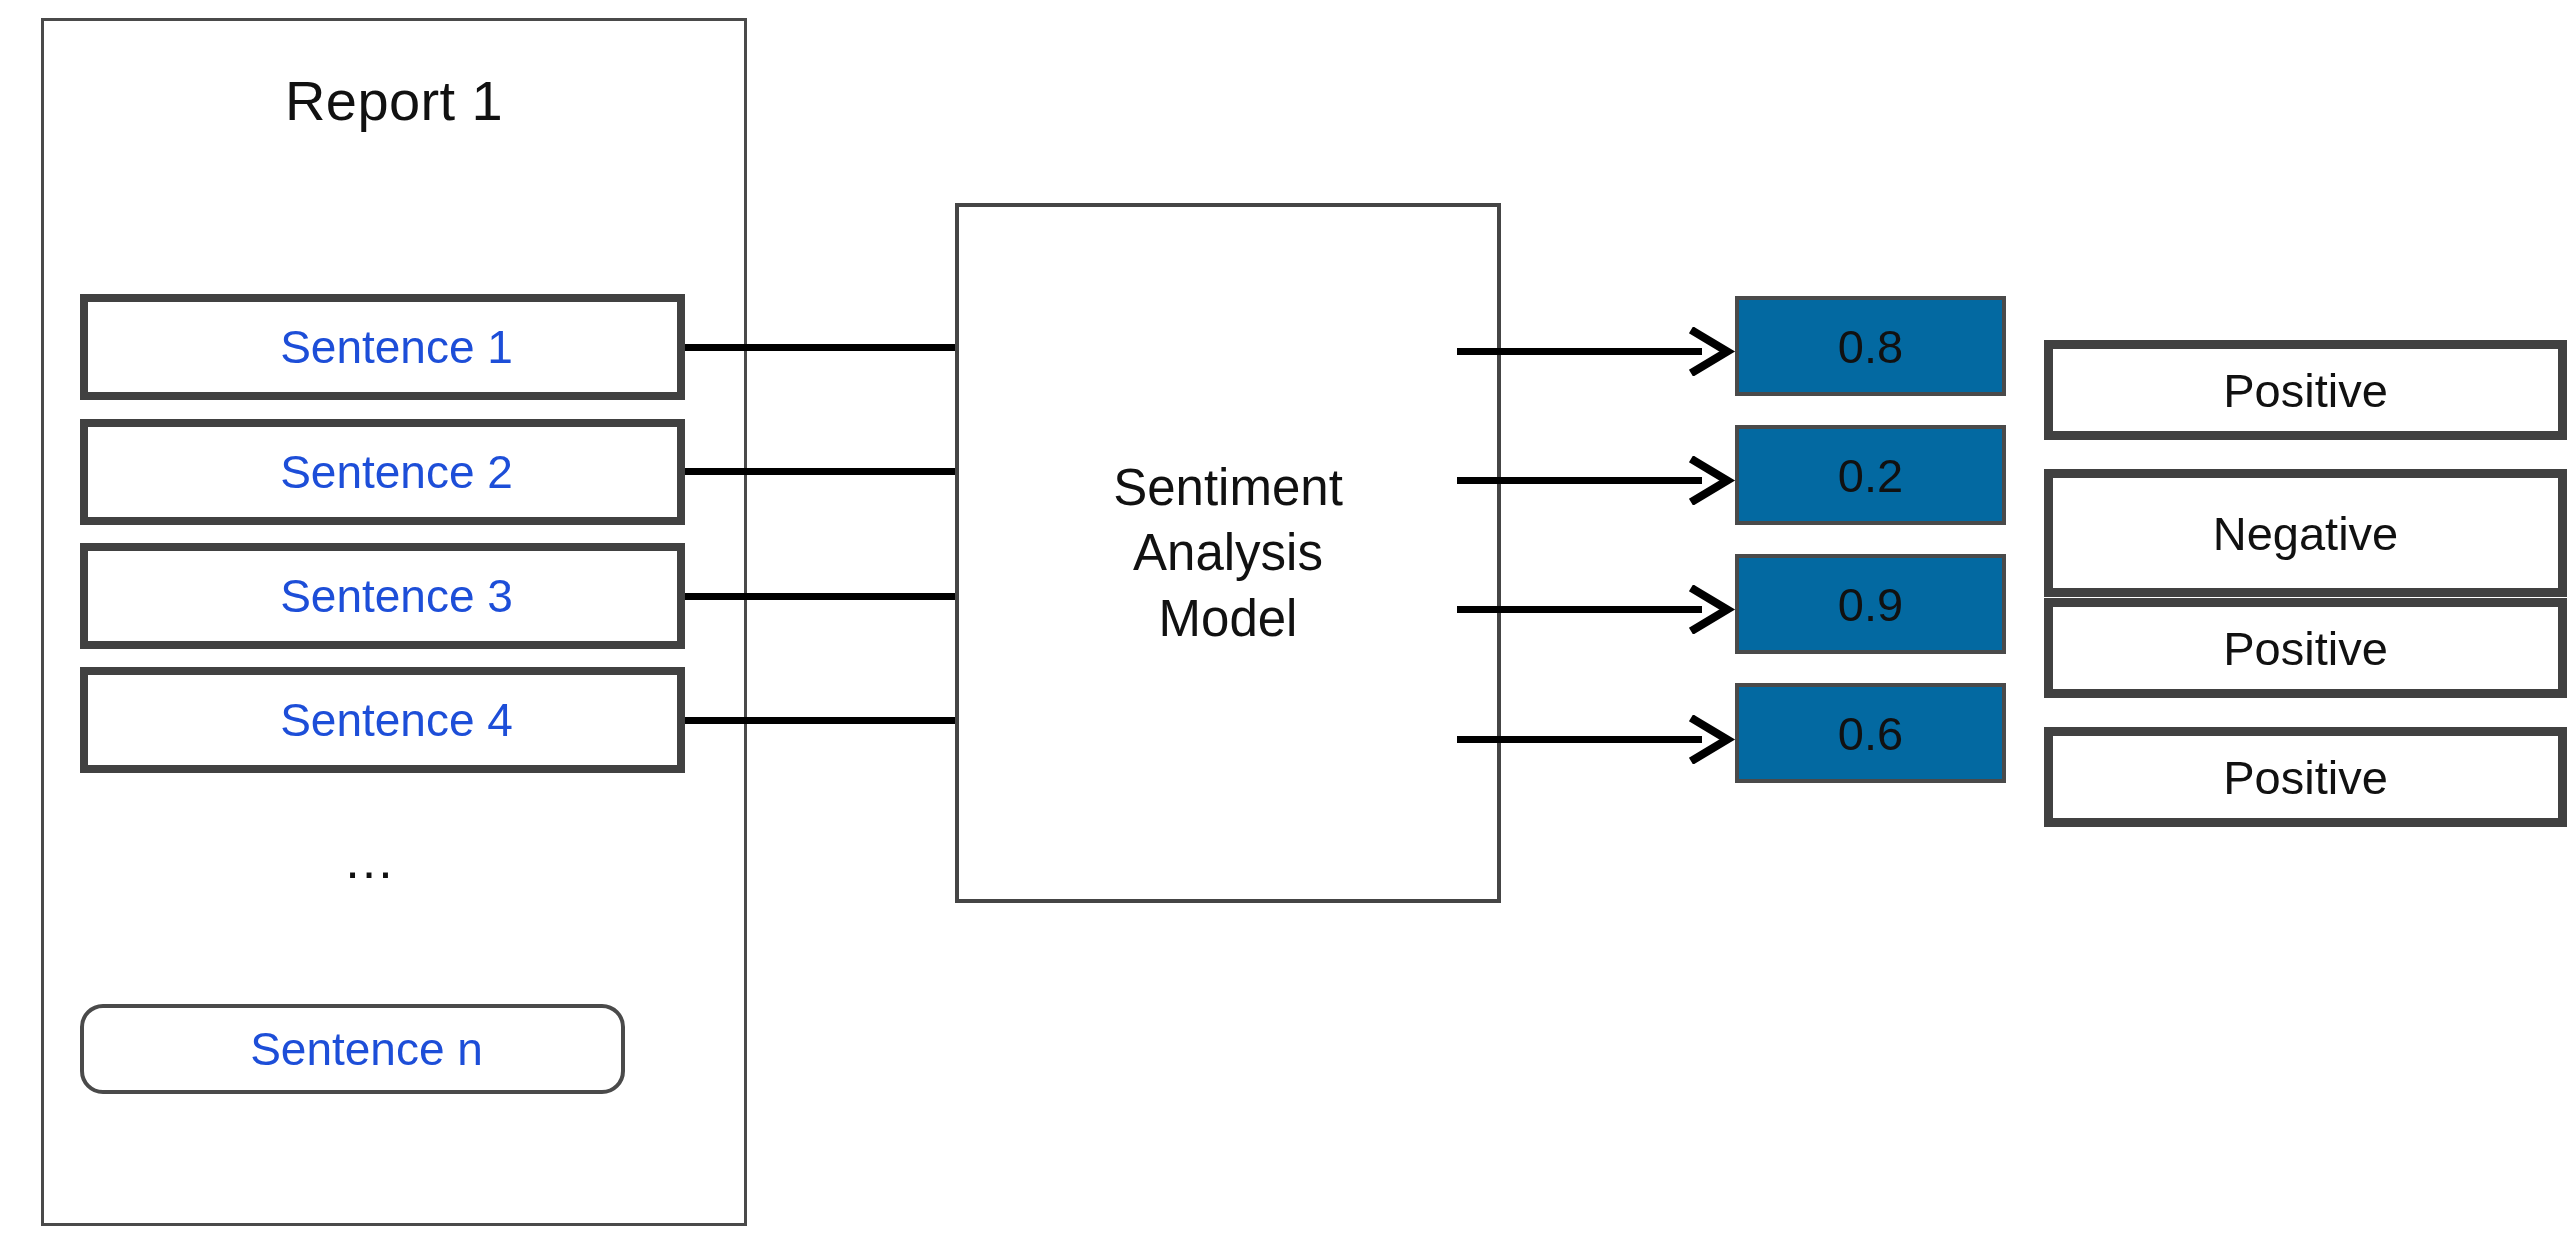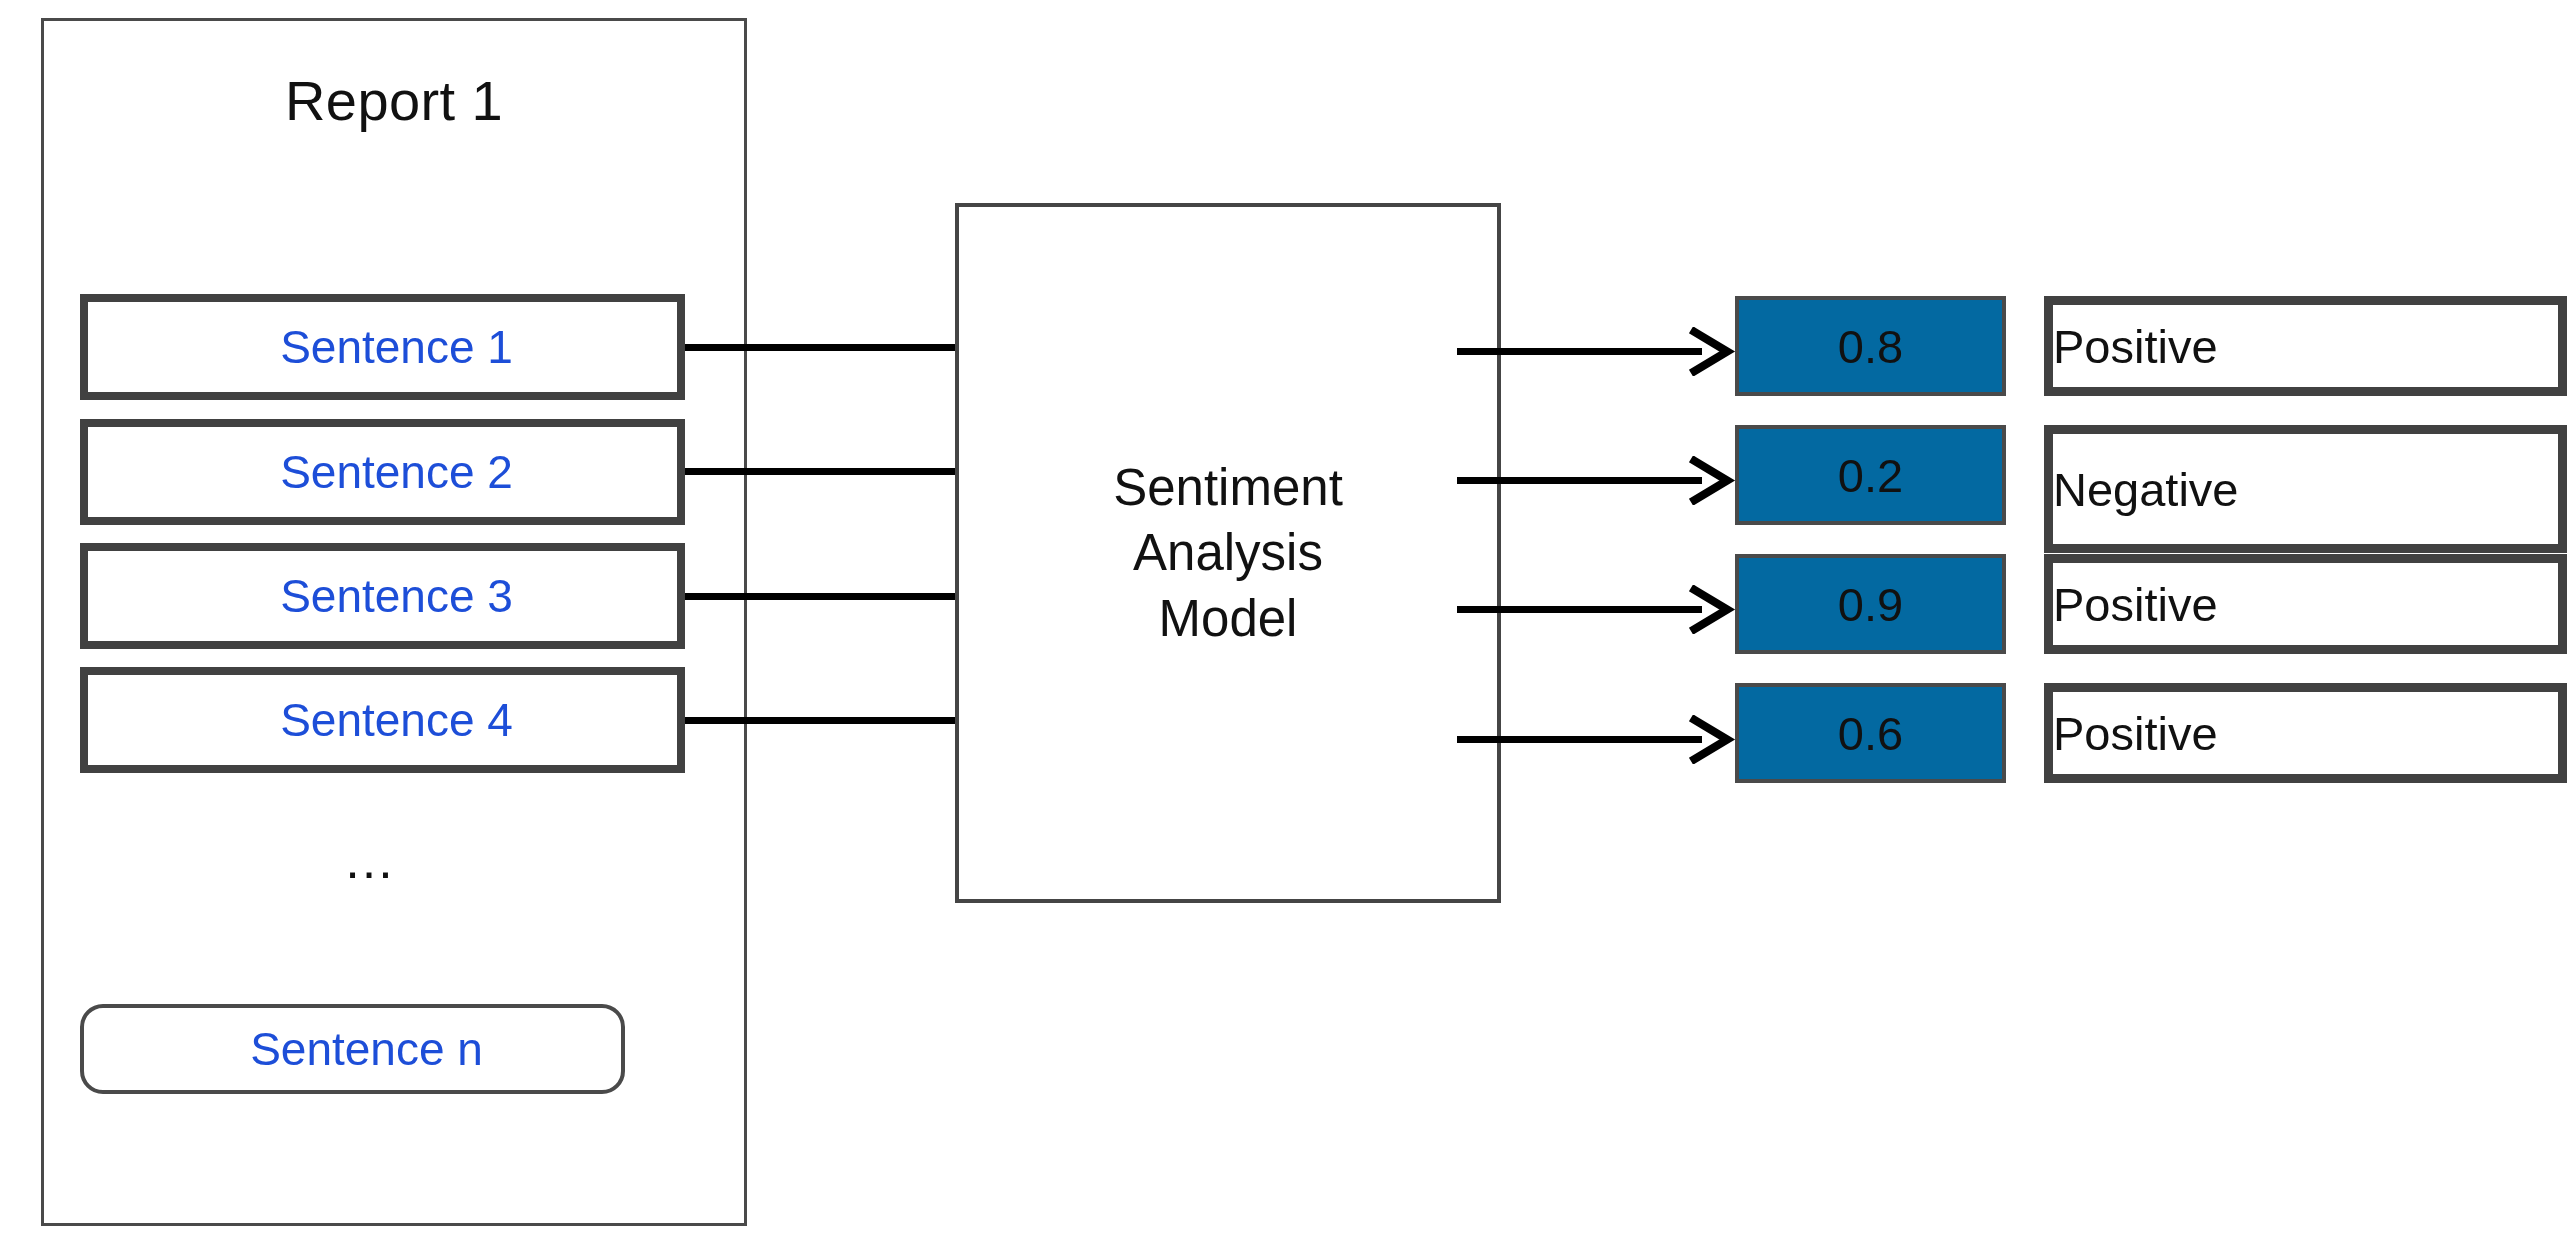--- a/index.html
+++ b/index.html
@@ -113,21 +113,22 @@
   }
 
   
   .sentiment-box {
     position: absolute;
     box-sizing: border-box;
     background: #ffffff;
     border: 9px solid #414141;
     display: flex;
     align-items: center;
-    justify-content: flex-start;
+    justify-content: center;
+    margin-top: 44px;
   }
   .sentiment-label {
     font-size: 47px;
     color: #111111;
     line-height: 1;
     white-space: nowrap;
   }
 
   
   .link-line {

